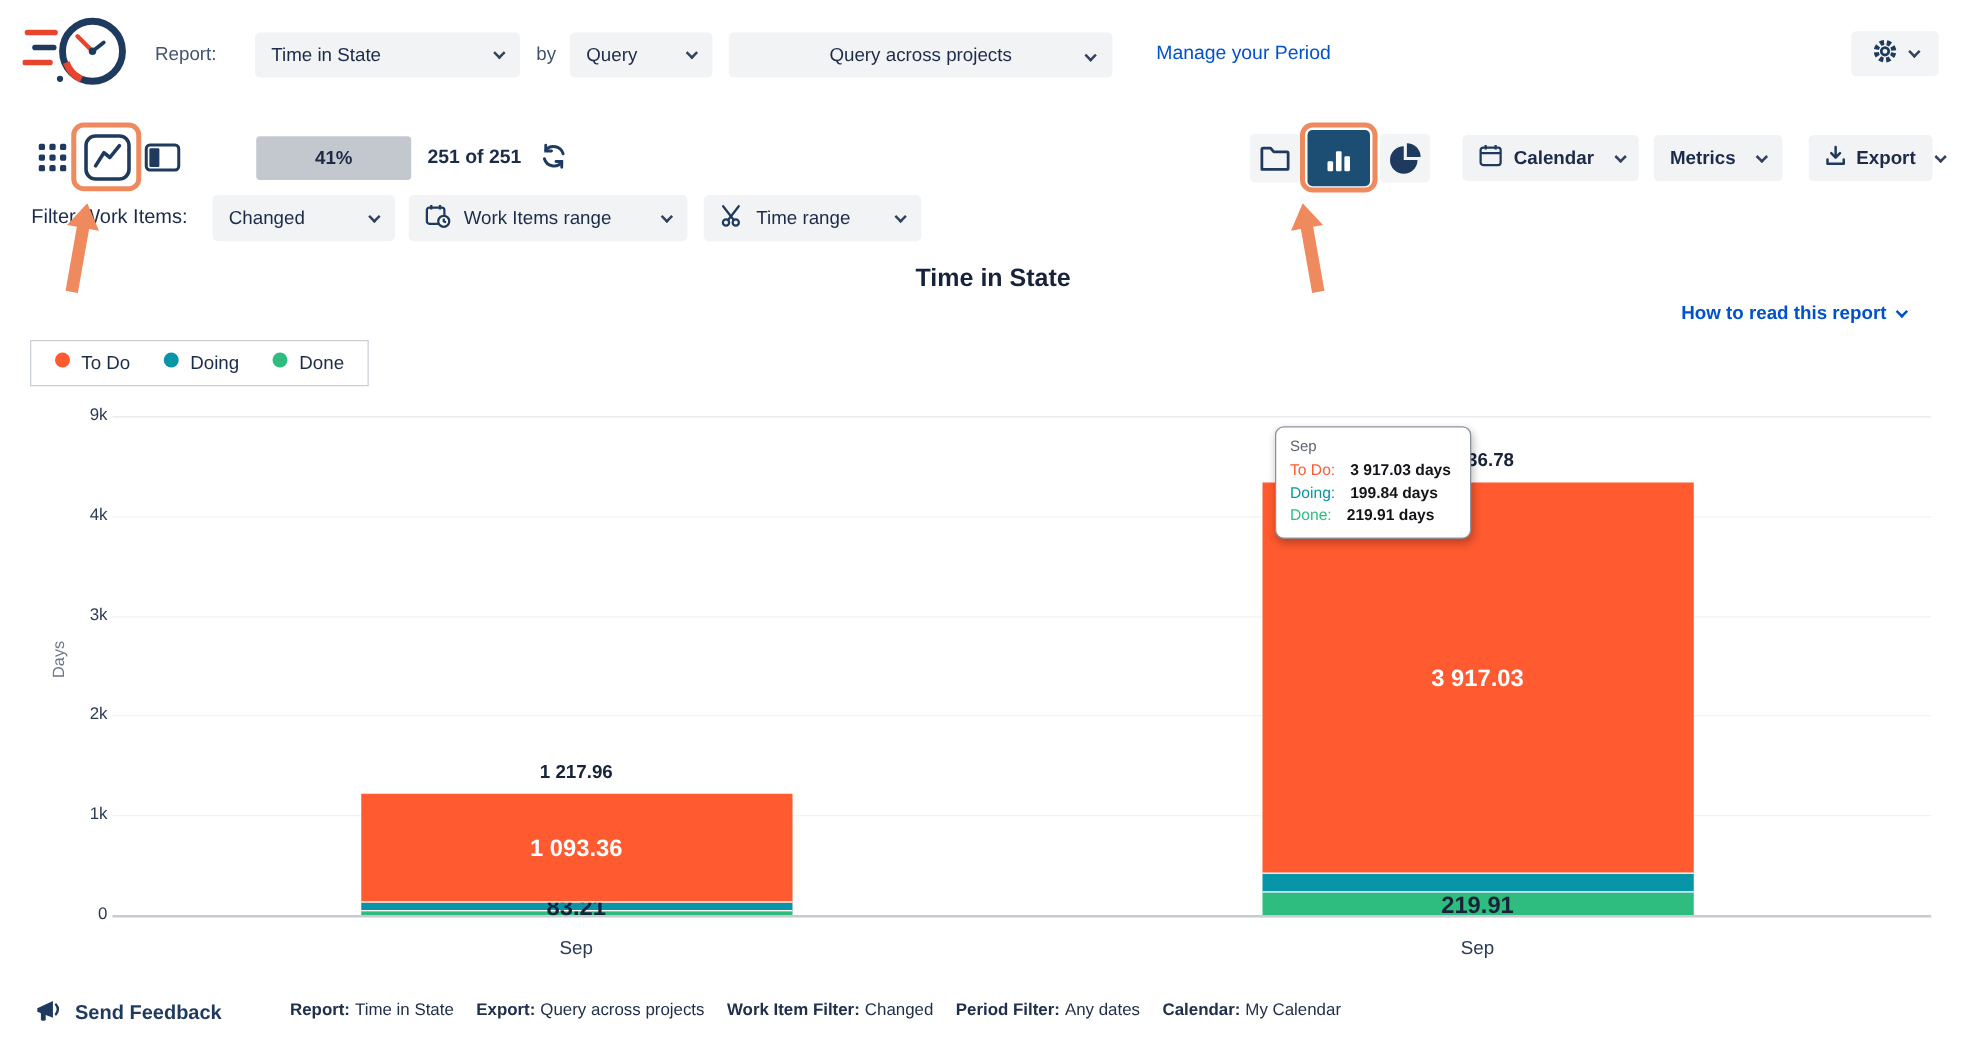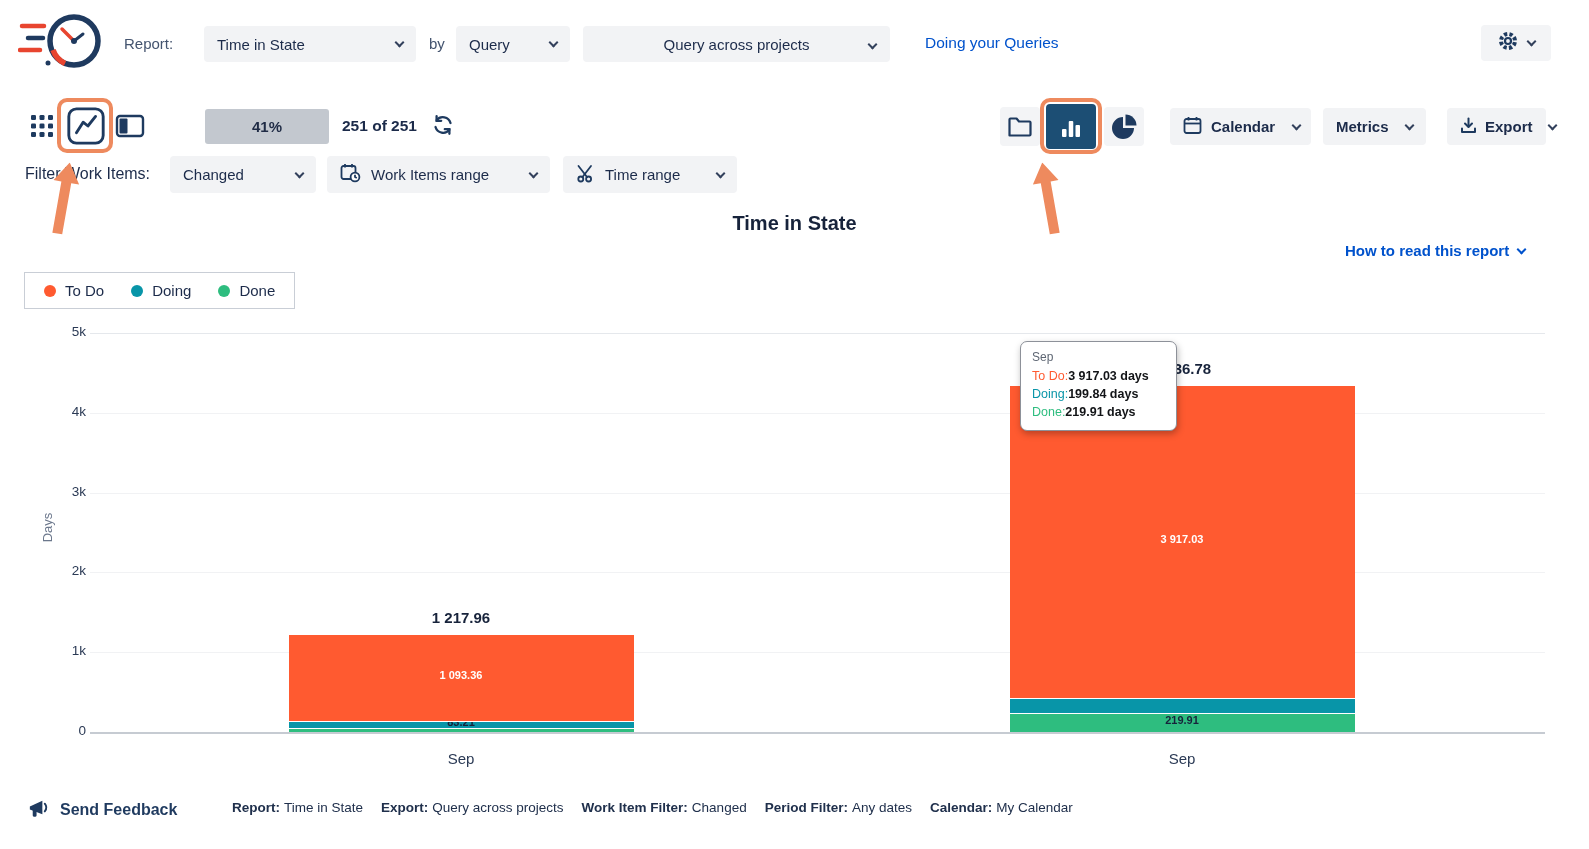--- a/index.html
+++ b/index.html
@@ -22,45 +22,45 @@
   
   .icon-btn{position:absolute;display:flex;align-items:center;justify-content:center;
             background:#F3F4F6;border-radius:4px;cursor:pointer}
   .icon-plain{position:absolute;display:flex;align-items:center;justify-content:center;cursor:pointer}
   
   .ann-box{position:absolute;border:4px solid var(--ann);border-radius:10px;z-index:5;pointer-events:none}
   .ann-arrow{position:absolute;z-index:6;color:var(--ann);pointer-events:none}
   
   #legend{position:absolute;left:24px;top:272px;height:37px;border:1px solid #C9CED6;background:#fff;
           display:flex;align-items:center;padding:0 19px;gap:27px}
-  .legend-item{display:flex;align-items:center;gap:9px;font-size:15px}
+  .legend-item{display:flex;align-items:flex-start;gap:9px;font-size:15px}
   .legend-dot{width:12px;height:12px;border-radius:50%;flex:none}
   
   #plot-layer{position:absolute;left:0;top:0;width:1589px;height:849px;z-index:1}
   .gridline{position:absolute;height:1px;background:#F1F2F4}
   .gridline.top{background:#E5E8EC}
   .gridline.baseline{background:#C6CBD2;height:2px}
   .ytick{position:absolute;left:40px;width:46px;text-align:right;font-size:13.5px;color:#2B3A55}
   .bar-seg{position:absolute}
   .seg-label,.total-label,.xtick{position:absolute;width:200px;text-align:center;white-space:nowrap}
-  .seg-label{font-weight:bold;font-size:11px}
+  .seg-label{font-weight:bold;font-size:19px}
   .total-label{font-weight:bold;font-size:15px;color:#17233B}
   .xtick{font-size:15px;color:#2B3A55}
   #ylabel{position:absolute;left:16px;top:520px;width:62px;text-align:center;font-size:13px;color:#6B778C;
           transform:rotate(-90deg)}
   #chart-title{position:absolute;left:0;top:212px;width:1589px;text-align:center;
                font-size:20px;font-weight:bold;color:#17233B}
   #howto-link{position:absolute;left:1345px;top:242px;display:flex;align-items:center;gap:9px;
               font-size:15px;font-weight:600;color:#0052CC;cursor:pointer}
   
   #tooltip{position:absolute;left:1020px;top:341px;width:157px;background:#fff;border:1px solid #8D9199;
            border-radius:7px;box-shadow:1px 3px 7px rgba(0,0,0,.28);padding:8px 11px 9px;z-index:7}
   .tt-title{font-size:12px;color:#5E6673;margin-bottom:3px}
   .tt-row{font-size:12.5px;line-height:18px;white-space:nowrap}
-  .tt-row .tt-label{margin-right:0}
+  .tt-row .tt-label{margin-right:12px}
   .tt-row b{color:#121417}
   
   #logo{left:18px;top:6px}
   #report-label{left:124px;top:35px}
   #dd-report{left:204px;top:26px;width:212px}
   #by-label{left:429px;top:35px}
   #dd-group{left:456px;top:26px;width:114px}
   #dd-query{left:583px;top:26px;width:307px;justify-content:center;position:absolute}
   #dd-query .chev{position:absolute;right:14px;top:15px}
   #manage-link{left:925px;top:34px;font-size:15.5px;font-weight:500}
@@ -124,21 +124,21 @@
   <span class="txt">Query</span>
   <span class="sp"></span>
     <span class="chev"></span>
 </div>
 
 <div id="dd-query" class="dd">
   <span class="txt">Query across projects</span>
   <span class="chev"></span>
 </div>
 
-<a id="manage-link" class="abs link">Doing your Queries</a>
+<a id="manage-link" class="abs link">Manage your Period</a>
 
 <div id="settings-btn" class="icon-btn">
   <span>
     <svg width="22" height="22" viewBox="0 0 22 22">
       <g transform="rotate(10 11 11)">
         <circle cx="11" cy="11" r="7" fill="none" stroke="#1E3A5F" stroke-width="4" stroke-dasharray="3.3 2.2"></circle>
       </g>
       <circle cx="11" cy="11" r="3" fill="none" stroke="#1E3A5F" stroke-width="2.2"></circle>
     </svg>
   </span>
@@ -318,21 +318,21 @@
     <div class="ytick" style="top: 723px;">0</div>
     <div class="gridline" style="left: 90px; top: 652.2px; width: 1455px;"></div>
     <div class="ytick" style="top: 643.2px;">1k</div>
     <div class="gridline" style="left: 90px; top: 572.4px; width: 1455px;"></div>
     <div class="ytick" style="top: 563.4px;">2k</div>
     <div class="gridline" style="left: 90px; top: 492.6px; width: 1455px;"></div>
     <div class="ytick" style="top: 483.6px; text-align: right;">3k</div>
     <div class="gridline" style="left: 90px; top: 412.8px; width: 1455px;"></div>
     <div class="ytick" style="top: 403.8px;">4k</div>
     <div class="gridline top" style="left: 90px; top: 333px; width: 1455px;"></div>
-    <div class="ytick" style="top: 324px;">5k</div>
+    <div class="ytick" style="top: 324px;">9k</div>
     <div class="bar-seg" style="left: 288.5px; top: 728.697px; width: 345px; height: 3.30292px; background: rgb(46, 189, 127);"></div>
     <div class="bar-seg" style="left: 288.5px; top: 722.057px; width: 345px; height: 6.64016px; background: rgb(8, 149, 168); border-bottom: 1px solid rgb(255, 255, 255);"></div>
     <div class="seg-label" style="left: 361px; top: 716.377px; color: rgb(23, 35, 59);">83.21</div>
     <div class="bar-seg" style="left: 288.5px; top: 634.807px; width: 345px; height: 87.2501px; background: rgb(255, 90, 48); border-bottom: 1px solid rgb(255, 255, 255);"></div>
     <div class="seg-label" style="left: 361px; top: 669.432px; color: rgb(255, 255, 255);">1 093.36</div>
     <div class="total-label" style="left: 361px; top: 608.807px;">1 217.96</div>
     <div class="xtick" style="left: 361px; top: 750px;">Sep</div>
     <div class="bar-seg" style="left: 1009.5px; top: 714.451px; width: 345px; height: 17.5488px; background: rgb(46, 189, 127);"></div>
     <div class="seg-label" style="left: 1082px; top: 714.226px; color: rgb(23, 35, 59);">219.91</div>
     <div class="bar-seg" style="left: 1009.5px; top: 698.504px; width: 345px; height: 15.9472px; background: rgb(8, 149, 168); border-bottom: 1px solid rgb(255, 255, 255);"></div>

